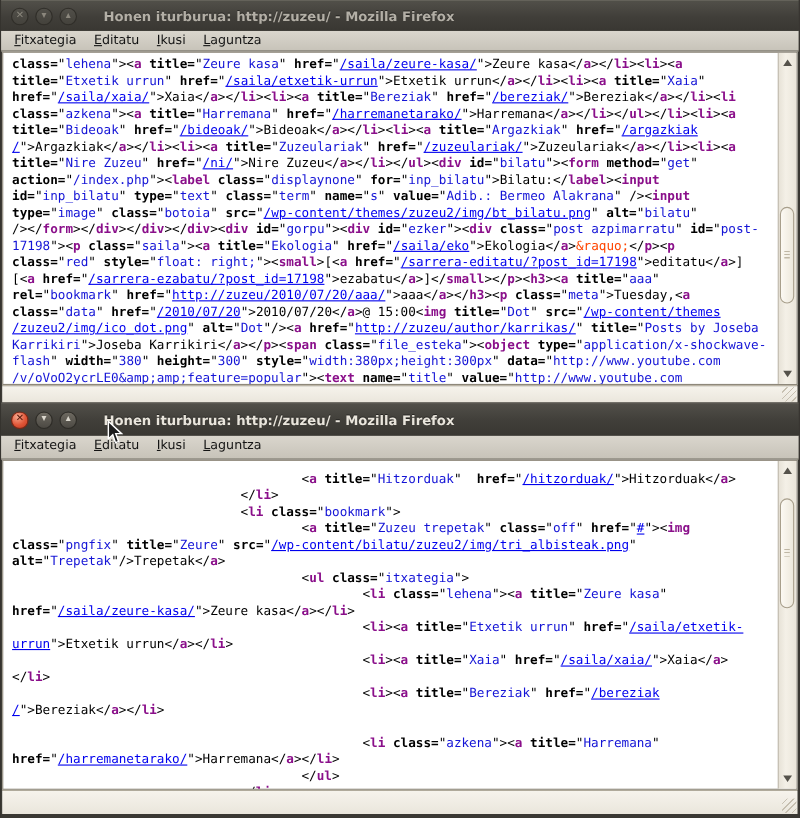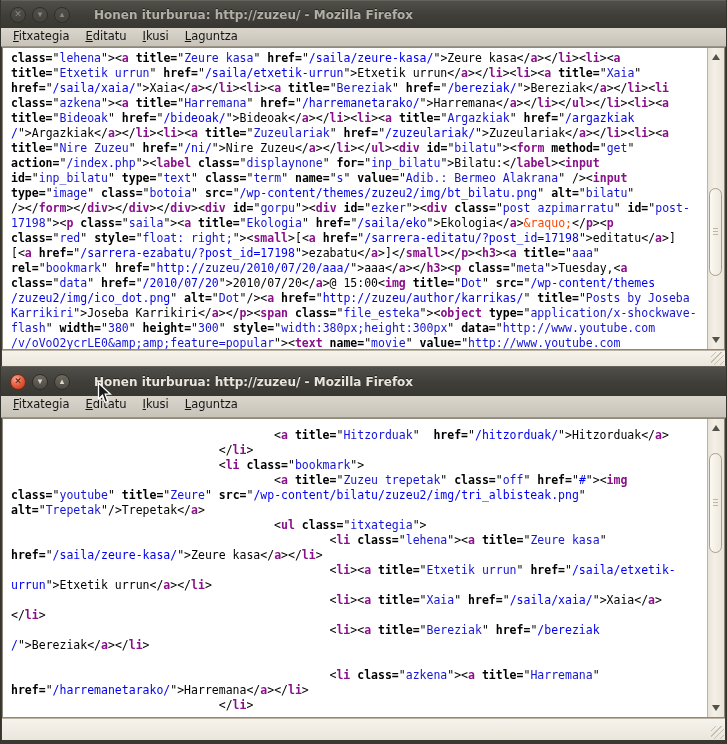--- a/index.html
+++ b/index.html
@@ -36,21 +36,21 @@
   #win-top .content{top:47px;height:303px;}
   #win-bottom .content{top:52px;height:300px;}
   .code{position:absolute;top:0;left:0;right:17px;bottom:0;padding:3px 0 0 8px;overflow:hidden;
         font-family:"DejaVu Sans Mono","Liberation Mono",monospace;font-size:11.5px;line-height:15px;color:#000;}
   #win-bottom .code{padding-top:9px;}
   .line{white-space:pre;height:15px;}
   .line span{white-space:pre;}
   .g{color:#8A0F8A;font-weight:bold;}
   .a{color:#000;font-weight:bold;}
   .v{color:#1414D6;}
-  .l{color:#0000EE;cursor:pointer;margin-top:14px;}
+  .l{color:#0000EE;text-decoration:underline;cursor:pointer;margin-top:14px;}
   .e{color:#FF4500;text-align:center;}
   .scrollbar{position:absolute;top:0;right:0;bottom:0;width:17px;
              background:linear-gradient(90deg,#E7E2D7,#F4F0E7 40%,#EAE5DA);border-left:1px solid #BBB4A5;box-sizing:border-box;}
   .sb-btn{position:absolute;left:0;right:0;height:16px;display:flex;align-items:center;justify-content:center;}
   .sb-up{top:1px;}
   .sb-down{bottom:1px;}
   .tri-up{width:0;height:0;border-left:4px solid transparent;border-right:4px solid transparent;border-bottom:6px solid #55524B;}
   .tri-down{width:0;height:0;border-left:4px solid transparent;border-right:4px solid transparent;border-top:6px solid #55524B;}
   .sb-thumb{position:absolute;left:1px;right:2px;border-radius:7px;
             background:linear-gradient(90deg,#FCF9F3,#EDE8DC);border:1px solid #A89F8C;box-sizing:border-box;}
@@ -98,21 +98,21 @@
         <div class="line"><span class="a">type=</span><span class="t">"</span><span class="v">image</span><span class="t">" </span><span class="a">class=</span><span class="t">"</span><span class="v">botoia</span><span class="t">" </span><span class="a">src=</span><span class="t">"</span><span class="l">/wp-content/themes/zuzeu2/img/bt_bilatu.png</span><span class="t">" </span><span class="a">alt=</span><span class="t">"</span><span class="v">bilatu</span><span class="t">"</span></div>
         <div class="line"><span class="t">/&gt;&lt;/</span><span class="g">form</span><span class="t">&gt;&lt;/</span><span class="g">div</span><span class="t">&gt;&lt;/</span><span class="g">div</span><span class="t">&gt;&lt;/</span><span class="g">div</span><span class="t">&gt;&lt;</span><span class="g">div</span><span class="t"> </span><span class="a">id=</span><span class="t">"</span><span class="v">gorpu</span><span class="t">"&gt;&lt;</span><span class="g">div</span><span class="t"> </span><span class="a">id=</span><span class="t">"</span><span class="v">ezker</span><span class="t">"&gt;&lt;</span><span class="g">div</span><span class="t"> </span><span class="a">class=</span><span class="t">"</span><span class="v">post azpimarratu</span><span class="t">" </span><span class="a">id=</span><span class="t">"</span><span class="v">post-</span></div>
         <div class="line"><span class="v">17198</span><span class="t">"&gt;&lt;</span><span class="g">p</span><span class="t"> </span><span class="a">class=</span><span class="t">"</span><span class="v">saila</span><span class="t">"&gt;&lt;</span><span class="g">a</span><span class="t"> </span><span class="a">title=</span><span class="t">"</span><span class="v">Ekologia</span><span class="t">" </span><span class="a">href=</span><span class="t">"</span><span class="l">/saila/eko</span><span class="t">"&gt;Ekologia&lt;/</span><span class="g">a</span><span class="t">&gt;</span><span class="e">&amp;raquo;</span><span class="t">&lt;/</span><span class="g">p</span><span class="t">&gt;&lt;</span><span class="g">p</span></div>
         <div class="line"><span class="a">class=</span><span class="t">"</span><span class="v">red</span><span class="t">" </span><span class="a">style=</span><span class="t">"</span><span class="v">float: right;</span><span class="t">"&gt;&lt;</span><span class="g">small</span><span class="t">&gt;[&lt;</span><span class="g">a</span><span class="t"> </span><span class="a">href=</span><span class="t">"</span><span class="l">/sarrera-editatu/?post_id=17198</span><span class="t">"&gt;editatu&lt;/</span><span class="g">a</span><span class="t">&gt;]</span></div>
         <div class="line"><span class="t">[&lt;</span><span class="g">a</span><span class="t"> </span><span class="a">href=</span><span class="t">"</span><span class="l">/sarrera-ezabatu/?post_id=17198</span><span class="t">"&gt;ezabatu&lt;/</span><span class="g">a</span><span class="t">&gt;]&lt;/</span><span class="g">small</span><span class="t">&gt;&lt;/</span><span class="g">p</span><span class="t">&gt;&lt;</span><span class="g">h3</span><span class="t">&gt;&lt;</span><span class="g">a</span><span class="t"> </span><span class="a">title=</span><span class="t">"</span><span class="v">aaa</span><span class="t">"</span></div>
         <div class="line"><span class="a">rel=</span><span class="t">"</span><span class="v">bookmark</span><span class="t">" </span><span class="a">href=</span><span class="t">"</span><span class="l">http://zuzeu/2010/07/20/aaa/</span><span class="t">"&gt;aaa&lt;/</span><span class="g">a</span><span class="t">&gt;&lt;/</span><span class="g">h3</span><span class="t">&gt;&lt;</span><span class="g">p</span><span class="t"> </span><span class="a">class=</span><span class="t">"</span><span class="v">meta</span><span class="t">"&gt;Tuesday,&lt;</span><span class="g">a</span></div>
         <div class="line"><span class="a">class=</span><span class="t">"</span><span class="v">data</span><span class="t">" </span><span class="a">href=</span><span class="t">"</span><span class="l">/2010/07/20</span><span class="t">"&gt;2010/07/20&lt;/</span><span class="g">a</span><span class="t">&gt;@ 15:00&lt;</span><span class="g">img</span><span class="t"> </span><span class="a">title=</span><span class="t">"</span><span class="v">Dot</span><span class="t">" </span><span class="a">src=</span><span class="t">"</span><span class="l">/wp-content/themes</span></div>
         <div class="line"><span class="l">/zuzeu2/img/ico_dot.png</span><span class="t">" </span><span class="a">alt=</span><span class="t">"</span><span class="v">Dot</span><span class="t">"/&gt;&lt;</span><span class="g">a</span><span class="t"> </span><span class="a">href=</span><span class="t">"</span><span class="l">http://zuzeu/author/karrikas/</span><span class="t">" </span><span class="a">title=</span><span class="t">"</span><span class="v">Posts by Joseba</span></div>
         <div class="line"><span class="v">Karrikiri</span><span class="t">"&gt;Joseba Karrikiri&lt;/</span><span class="g">a</span><span class="t">&gt;&lt;/</span><span class="g">p</span><span class="t">&gt;&lt;</span><span class="g">span</span><span class="t"> </span><span class="a">class=</span><span class="t">"</span><span class="v">file_esteka</span><span class="t">"&gt;&lt;</span><span class="g">object</span><span class="t"> </span><span class="a">type=</span><span class="t">"</span><span class="v">application/x-shockwave-</span></div>
         <div class="line"><span class="v">flash</span><span class="t">" </span><span class="a">width=</span><span class="t">"</span><span class="v">380</span><span class="t">" </span><span class="a">height=</span><span class="t">"</span><span class="v">300</span><span class="t">" </span><span class="a">style=</span><span class="t">"</span><span class="v">width:380px;height:300px</span><span class="t">" </span><span class="a">data=</span><span class="t">"</span><span class="v">http://www.youtube.com</span></div>
-        <div class="line"><span class="v">/v/oVoO2ycrLE0&amp;amp;amp;feature=popular</span><span class="t">"&gt;&lt;</span><span class="g">text</span><span class="t"> </span><span class="a">name=</span><span class="t">"</span><span class="v">movie</span><span class="t">" </span><span class="a">value=</span><span class="t">"</span><span class="v">http://www.youtube.com</span></div>
+        <div class="line"><span class="v">/v/oVoO2ycrLE0&amp;amp;amp;feature=popular</span><span class="t">"&gt;&lt;</span><span class="g">text</span><span class="t"> </span><span class="a">name=</span><span class="t">"</span><span class="v">title</span><span class="t">" </span><span class="a">value=</span><span class="t">"</span><span class="v">http://www.youtube.com</span></div>
       </div>
     <div class="scrollbar">
       <div class="sb-btn sb-up">
           <div class="tri-up"></div>
         </div>
       <div class="sb-thumb" id="sb-thumb-top"></div>
       <div class="sb-btn sb-down">
           <div class="tri-down"></div>
         </div>
     </div>
@@ -136,34 +136,35 @@
       <div class="menuitem"><u>E</u>ditatu</div>
       <div class="menuitem"><u>I</u>kusi</div>
       <div class="menuitem"><u>L</u>aguntza</div>
     </div>
   <div class="content">
     <div class="code">
         <div class="line"><span class="t">                                      &lt;</span><span class="g">a</span><span class="t"> </span><span class="a">title=</span><span class="t">"</span><span class="v">Hitzorduak</span><span class="t">"  </span><span class="a">href=</span><span class="t">"</span><span class="l">/hitzorduak/</span><span class="t">"&gt;Hitzorduak&lt;/</span><span class="g">a</span><span class="t">&gt;</span></div>
         <div class="line"><span class="t">                              &lt;/</span><span class="g">li</span><span class="t">&gt;</span></div>
         <div class="line"><span class="t">                              &lt;</span><span class="g">li</span><span class="t"> </span><span class="a">class=</span><span class="t">"</span><span class="v">bookmark</span><span class="t">"&gt;</span></div>
         <div class="line"><span class="t">                                      &lt;</span><span class="g">a</span><span class="t"> </span><span class="a">title=</span><span class="t">"</span><span class="v">Zuzeu trepetak</span><span class="t">" </span><span class="a">class=</span><span class="t">"</span><span class="v">off</span><span class="t">" </span><span class="a">href=</span><span class="t">"</span><span class="l">#</span><span class="t">"&gt;&lt;</span><span class="g">img</span></div>
-        <div class="line"><span class="a">class=</span><span class="t">"</span><span class="v">youtube</span><span class="t">" </span><span class="a">title=</span><span class="t">"</span><span class="v">Zeure</span><span class="t">" </span><span class="a">src=</span><span class="t">"</span><span class="l">/wp-content/bilatu/zuzeu2/img/tri_albisteak.png</span><span class="t">"</span></div>
+        <div class="line"><span class="a">class=</span><span class="t">"</span><span class="v">pngfix</span><span class="t">" </span><span class="a">title=</span><span class="t">"</span><span class="v">Zeure</span><span class="t">" </span><span class="a">src=</span><span class="t">"</span><span class="l">/wp-content/bilatu/zuzeu2/img/tri_albisteak.png</span><span class="t">"</span></div>
         <div class="line"><span class="a">alt=</span><span class="t">"</span><span class="v">Trepetak</span><span class="t">"/&gt;Trepetak&lt;/</span><span class="g">a</span><span class="t">&gt;</span></div>
         <div class="line"><span class="t">                                      &lt;</span><span class="g">ul</span><span class="t"> </span><span class="a">class=</span><span class="t">"</span><span class="v">itxategia</span><span class="t">"&gt;</span></div>
         <div class="line"><span class="t">                                              &lt;</span><span class="g">li</span><span class="t"> </span><span class="a">class=</span><span class="t">"</span><span class="v">lehena</span><span class="t">"&gt;&lt;</span><span class="g">a</span><span class="t"> </span><span class="a">title=</span><span class="t">"</span><span class="v">Zeure kasa</span><span class="t">"</span></div>
         <div class="line"><span class="a">href=</span><span class="t">"</span><span class="l">/saila/zeure-kasa/</span><span class="t">"&gt;Zeure kasa&lt;/</span><span class="g">a</span><span class="t">&gt;&lt;/</span><span class="g">li</span><span class="t">&gt;</span></div>
         <div class="line"><span class="t">                                              &lt;</span><span class="g">li</span><span class="t">&gt;&lt;</span><span class="g">a</span><span class="t"> </span><span class="a">title=</span><span class="t">"</span><span class="v">Etxetik urrun</span><span class="t">" </span><span class="a">href=</span><span class="t">"</span><span class="l">/saila/etxetik-</span></div>
         <div class="line"><span class="l">urrun</span><span class="t">"&gt;Etxetik urrun&lt;/</span><span class="g">a</span><span class="t">&gt;&lt;/</span><span class="g">li</span><span class="t">&gt;</span></div>
         <div class="line"><span class="t">                                              &lt;</span><span class="g">li</span><span class="t">&gt;&lt;</span><span class="g">a</span><span class="t"> </span><span class="a">title=</span><span class="t">"</span><span class="v">Xaia</span><span class="t">" </span><span class="a">href=</span><span class="t">"</span><span class="l">/saila/xaia/</span><span class="t">"&gt;Xaia&lt;/</span><span class="g">a</span><span class="t">&gt;</span></div>
         <div class="line"><span class="t">&lt;/</span><span class="g">li</span><span class="t">&gt;</span></div>
         <div class="line"><span class="t">                                              &lt;</span><span class="g">li</span><span class="t">&gt;&lt;</span><span class="g">a</span><span class="t"> </span><span class="a">title=</span><span class="t">"</span><span class="v">Bereziak</span><span class="t">" </span><span class="a">href=</span><span class="t">"</span><span class="l">/bereziak</span></div>
         <div class="line"><span class="l">/</span><span class="t">"&gt;Bereziak&lt;/</span><span class="g">a</span><span class="t">&gt;&lt;/</span><span class="g">li</span><span class="t">&gt;</span></div>
         <div class="line"></div>
         <div class="line"><span class="t">                                              &lt;</span><span class="g">li</span><span class="t"> </span><span class="a">class=</span><span class="t">"</span><span class="v">azkena</span><span class="t">"&gt;&lt;</span><span class="g">a</span><span class="t"> </span><span class="a">title=</span><span class="t">"</span><span class="v">Harremana</span><span class="t">"</span></div>
         <div class="line"><span class="a">href=</span><span class="t">"</span><span class="l">/harremanetarako/</span><span class="t">"&gt;Harremana&lt;/</span><span class="g">a</span><span class="t">&gt;&lt;/</span><span class="g">li</span><span class="t">&gt;</span></div>
+        <div class="line"><span class="t">                                      &lt;/</span><span class="g">ul</span><span class="t">&gt;</span></div>
         <div class="line"><span class="t">                              &lt;/</span><span class="g">li</span><span class="t">&gt;</span></div>
       </div>
     <div class="scrollbar">
       <div class="sb-btn sb-up">
           <div class="tri-up"></div>
         </div>
       <div class="sb-thumb" id="sb-thumb-bottom"></div>
       <div class="sb-btn sb-down">
           <div class="tri-down"></div>
         </div>

